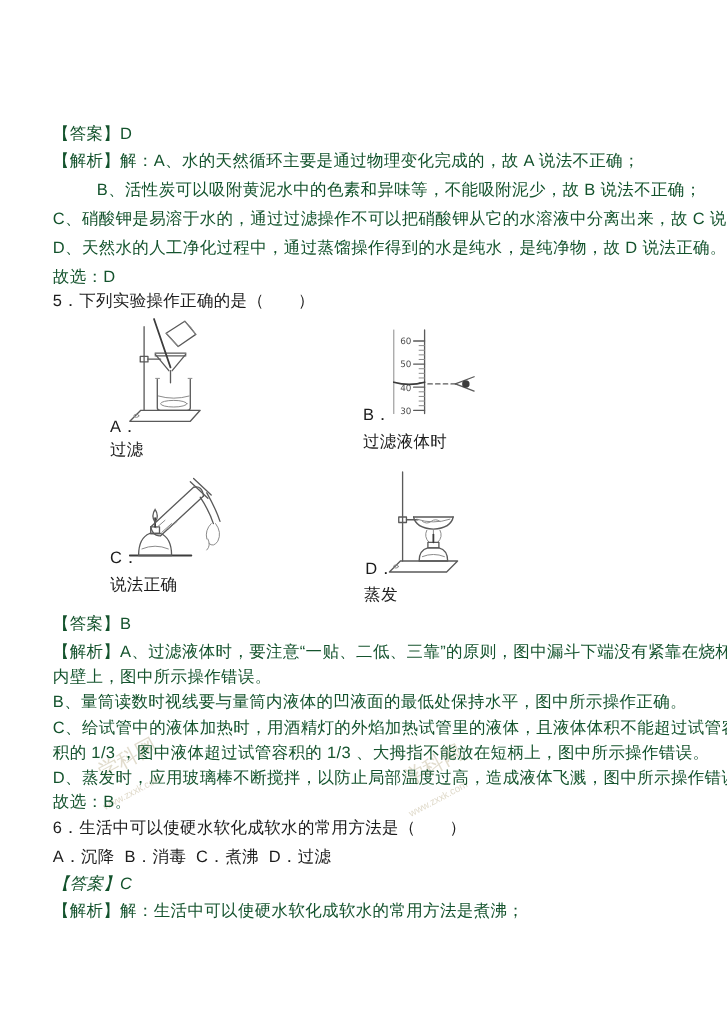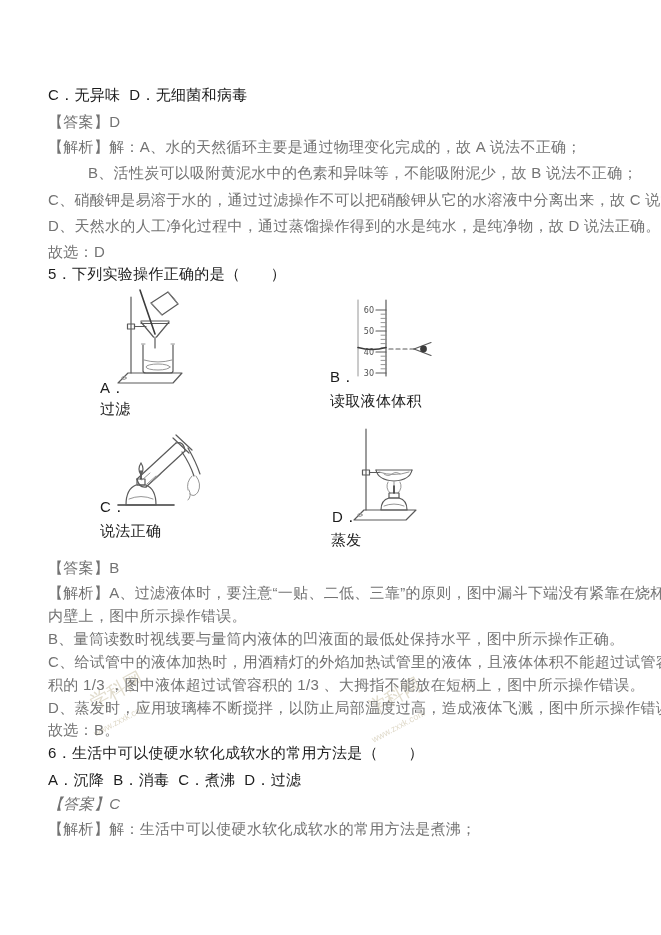--- a/index.html
+++ b/index.html
@@ -5,21 +5,21 @@
   html,body{margin:0;padding:0;background:#fff;}
   .page{
     position:relative;width:661px;height:935px;background:#ffffff;overflow:hidden;
     font-family:"Liberation Sans","DejaVu Sans",sans-serif;
   }
   .line{
     position:absolute;left:48px;font-size:15px;line-height:19px;
     white-space:pre;letter-spacing:0.3px;
   }
   .black{color:#1c1c1c;}
-  .red{color:#737373;}
+  .red{color:#14532d;}
   .figlabel{position:absolute;font-size:15px;color:#1c1c1c;white-space:pre;letter-spacing:0.3px;}
   .fig{position:absolute;}
   .fig svg{display:block;}
   .wm{
     position:absolute;z-index:0;color:rgba(196,185,156,0.5);
     transform:rotate(-28deg);font-size:19px;text-align:center;line-height:14px;
     pointer-events:none;white-space:pre;
   }
   .wm .wm-url{font-size:9px;color:rgba(196,185,156,0.55);display:block;}
   .txt{z-index:2;}
@@ -35,21 +35,20 @@
 
   <div class="wm" style="left:78px;top:672px;">
     <span>学科网</span>
     <span class="wm-url">www.zxxk.com</span>
   </div>
   <div class="wm" style="left:356px;top:678px;">
     <span>学科网</span>
     <span class="wm-url">www.zxxk.com</span>
   </div>
 
-  <div class="line black txt" style="top:85px;">C．无异味  D．无细菌和病毒</div>
   <div class="line red txt" style="top:112px;">【答案】D</div>
   <div class="line red txt" style="top:137px;">【解析】解：A、水的天然循环主要是通过物理变化完成的，故 A 说法不正确；</div>
   <div class="line red txt" style="top:163px;margin-left:40px;">B、活性炭可以吸附黄泥水中的色素和异味等，不能吸附泥少，故 B 说法不正确；</div>
   <div class="line red txt" style="top:190px;">C、硝酸钾是易溶于水的，通过过滤操作不可以把硝酸钾从它的水溶液中分离出来，故 C 说法不正确；</div>
   <div class="line red txt" style="top:216px;">D、天然水的人工净化过程中，通过蒸馏操作得到的水是纯水，是纯净物，故 D 说法正确。</div>
   <div class="line red txt" style="top:242px;">故选：D</div>
 
   <div class="line black txt" style="top:264px;">5．下列实验操作正确的是（　　）</div>
 
   <div class="fig txt" style="left:116px;top:288px;">
@@ -94,21 +93,21 @@
       <path class="dark" d="M6,49.5 Q20,53.5 34,49.5"></path>
       <line class="ink" x1="37" y1="51" x2="62" y2="51" stroke-dasharray="4,3"></line>
       <g>
         <path class="ink" d="M62,51 L79,44.5"></path>
         <path class="ink" d="M62,51 L79,57.5"></path>
         <circle cx="71.5" cy="51" r="3.4" fill="#3c3c3c" stroke="none"></circle>
       </g>
     </svg>
   </div>
   <div class="figlabel" style="left:330px;top:368px;">B．</div>
-  <div class="figlabel" style="left:330px;top:392px;">读取液体体积</div>
+  <div class="figlabel" style="left:330px;top:392px;">过滤液体时</div>
 
   <div class="fig txt" style="left:116px;top:432px;">
     <svg width="90" height="80" viewBox="0 0 90 80">
       <line class="dark" x1="2" y1="73" x2="58" y2="73"></line>
       <path class="ink" d="M10,73 Q10,57 20,53 L30,53 Q40,57 40,73 Z"></path>
       <path class="ink-thin" d="M13,67 Q25,62 37,67"></path>
       <rect class="ink" x="21" y="47" width="8" height="6"></rect>
       <line class="dark" x1="25" y1="47" x2="25" y2="39"></line>
       <path class="ink" d="M25,31 Q29,37 25,43 Q21,37 25,31"></path>
       <path class="ink" d="M21,47 L60,11"></path>

